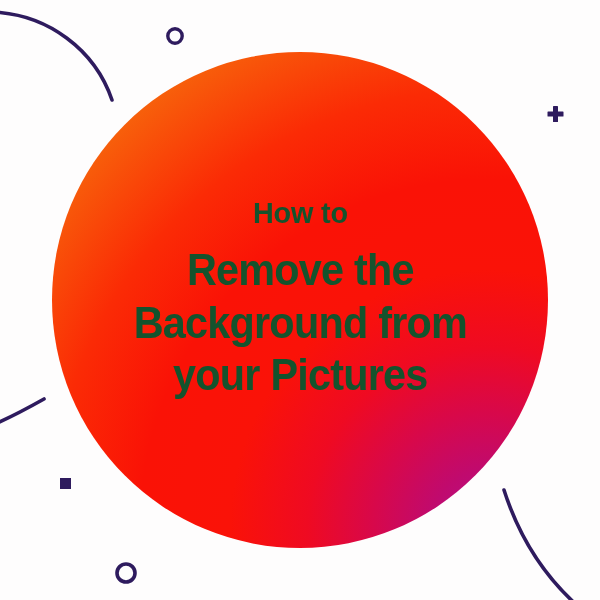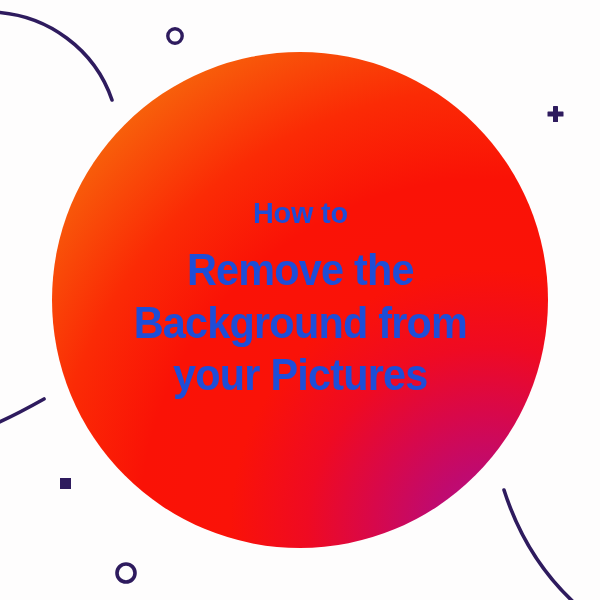--- a/index.html
+++ b/index.html
@@ -52,21 +52,21 @@
     position: absolute;
     left: 0;
     top: 0;
     width: 600px;
     height: 600px;
     display: flex;
     flex-direction: column;
     align-items: center;
     justify-content: center;
     text-align: center;
-    color: #1d4ed8;
+    color: #14532d;
     pointer-events: none;
   }
   .eyebrow {
     font-size: 30px;
     font-weight: bold;
     line-height: 1.0;
     letter-spacing: -0.2px;
     margin: 0 0 16px 0;
     transform: scaleX(0.96);
   }

